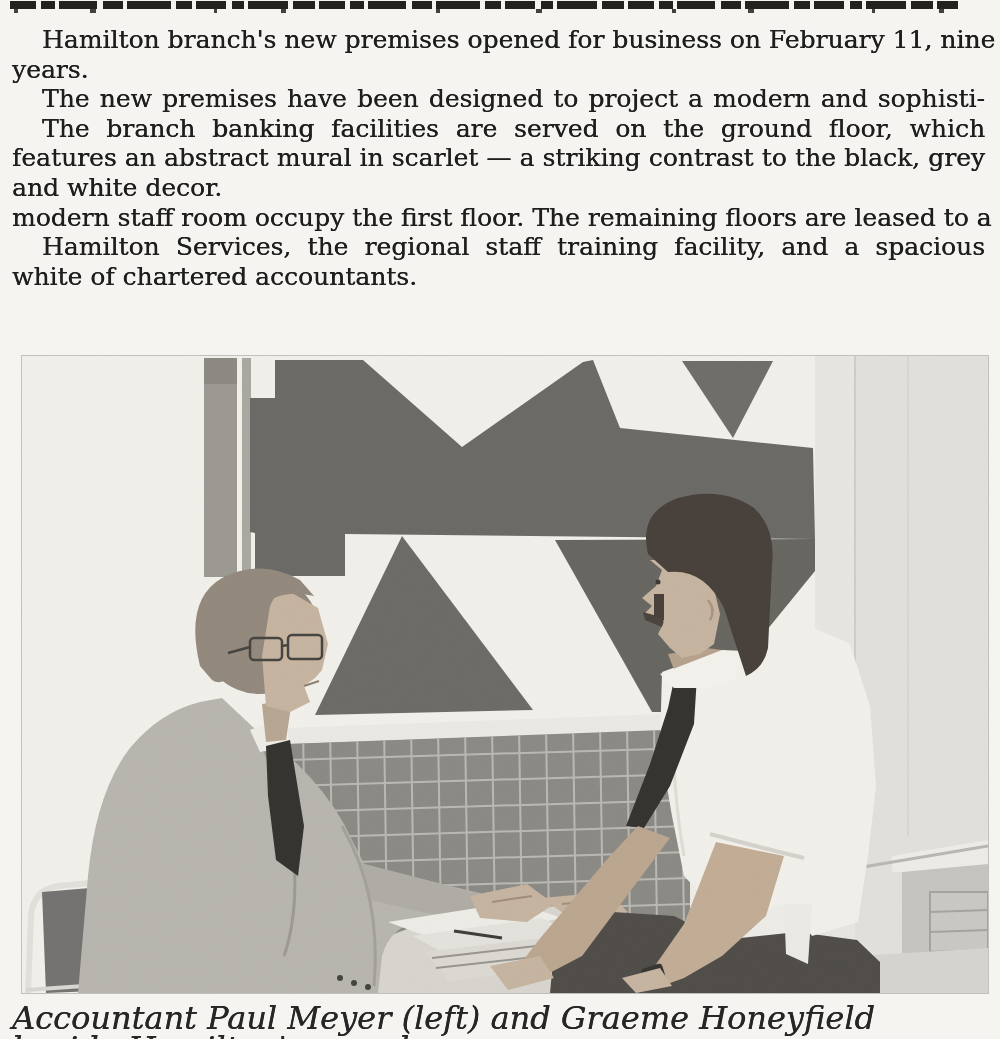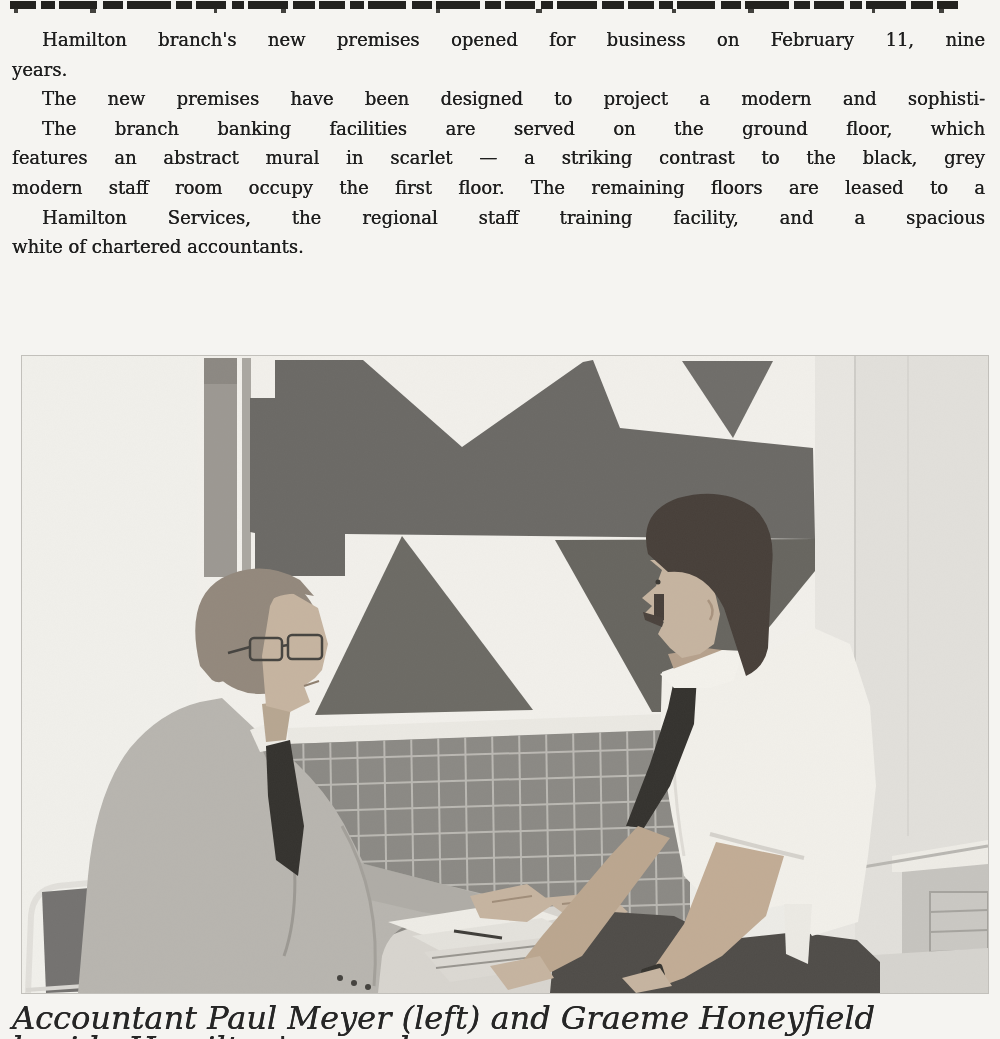--- a/index.html
+++ b/index.html
@@ -5,21 +5,21 @@
   html,body{margin:0;padding:0;}
   body{background:#e8e7e4;}
   .page{
     position:relative;width:1000px;height:1039px;margin:0 auto;
     background:#f5f4f1;overflow:hidden;
     font-family:"DejaVu Serif","Liberation Serif",serif;color:#1e1e1e;
   }
   .banner{position:absolute;left:0;top:0;width:1000px;height:14px;}
   .article{
     position:absolute;left:12px;top:25px;width:973px;
-    font-size:18px;line-height:29.6px;
+    font-size:25px;line-height:29.6px;
     text-shadow:0.3px 0 0 currentColor;
   }
   .para{margin:0;}
   .tline{text-align:justify;text-align-last:justify;white-space:nowrap;}
   .tline.first{text-indent:30px;}
   .tline.last{text-align-last:left;white-space:normal;}
   .photo{
     position:absolute;left:22px;top:356px;width:966px;height:637px;
     outline:1px solid #c2c0bb;background:#edece7;
   }
@@ -46,20 +46,21 @@
     <div class="para">
       <div class="tline first">Hamilton branch's new premises opened for business on February 11, nine</div>
       <div class="tline last">years.</div>
     </div>
     <div class="para">
       <div class="tline first">The new premises have been designed to project a modern and sophisti-</div>
     </div>
     <div class="para">
       <div class="tline first">The branch banking facilities are served on the ground floor, which</div>
       <div class="tline">features an abstract mural in scarlet — a striking contrast to the black, grey</div>
+      <div class="tline last">and white decor.</div>
     </div>
     <div class="para">
       <div class="tline">modern staff room occupy the first floor. The remaining floors are leased to a</div>
       <div class="tline first">Hamilton Services, the regional staff training facility, and a spacious</div>
       <div class="tline last">white of chartered accountants.</div>
     </div>
   </div>
 
   <div class="photo" role="img" aria-label="Black-and-white photograph: a seated man in a light grey suit and glasses talks with a standing younger man in a white shirt and dark tie, beside an abstract geometric mural; a grid-patterned partition, an office chair and desks with papers surround them.">
     <svg width="966" height="637" viewBox="0 0 966 637">

